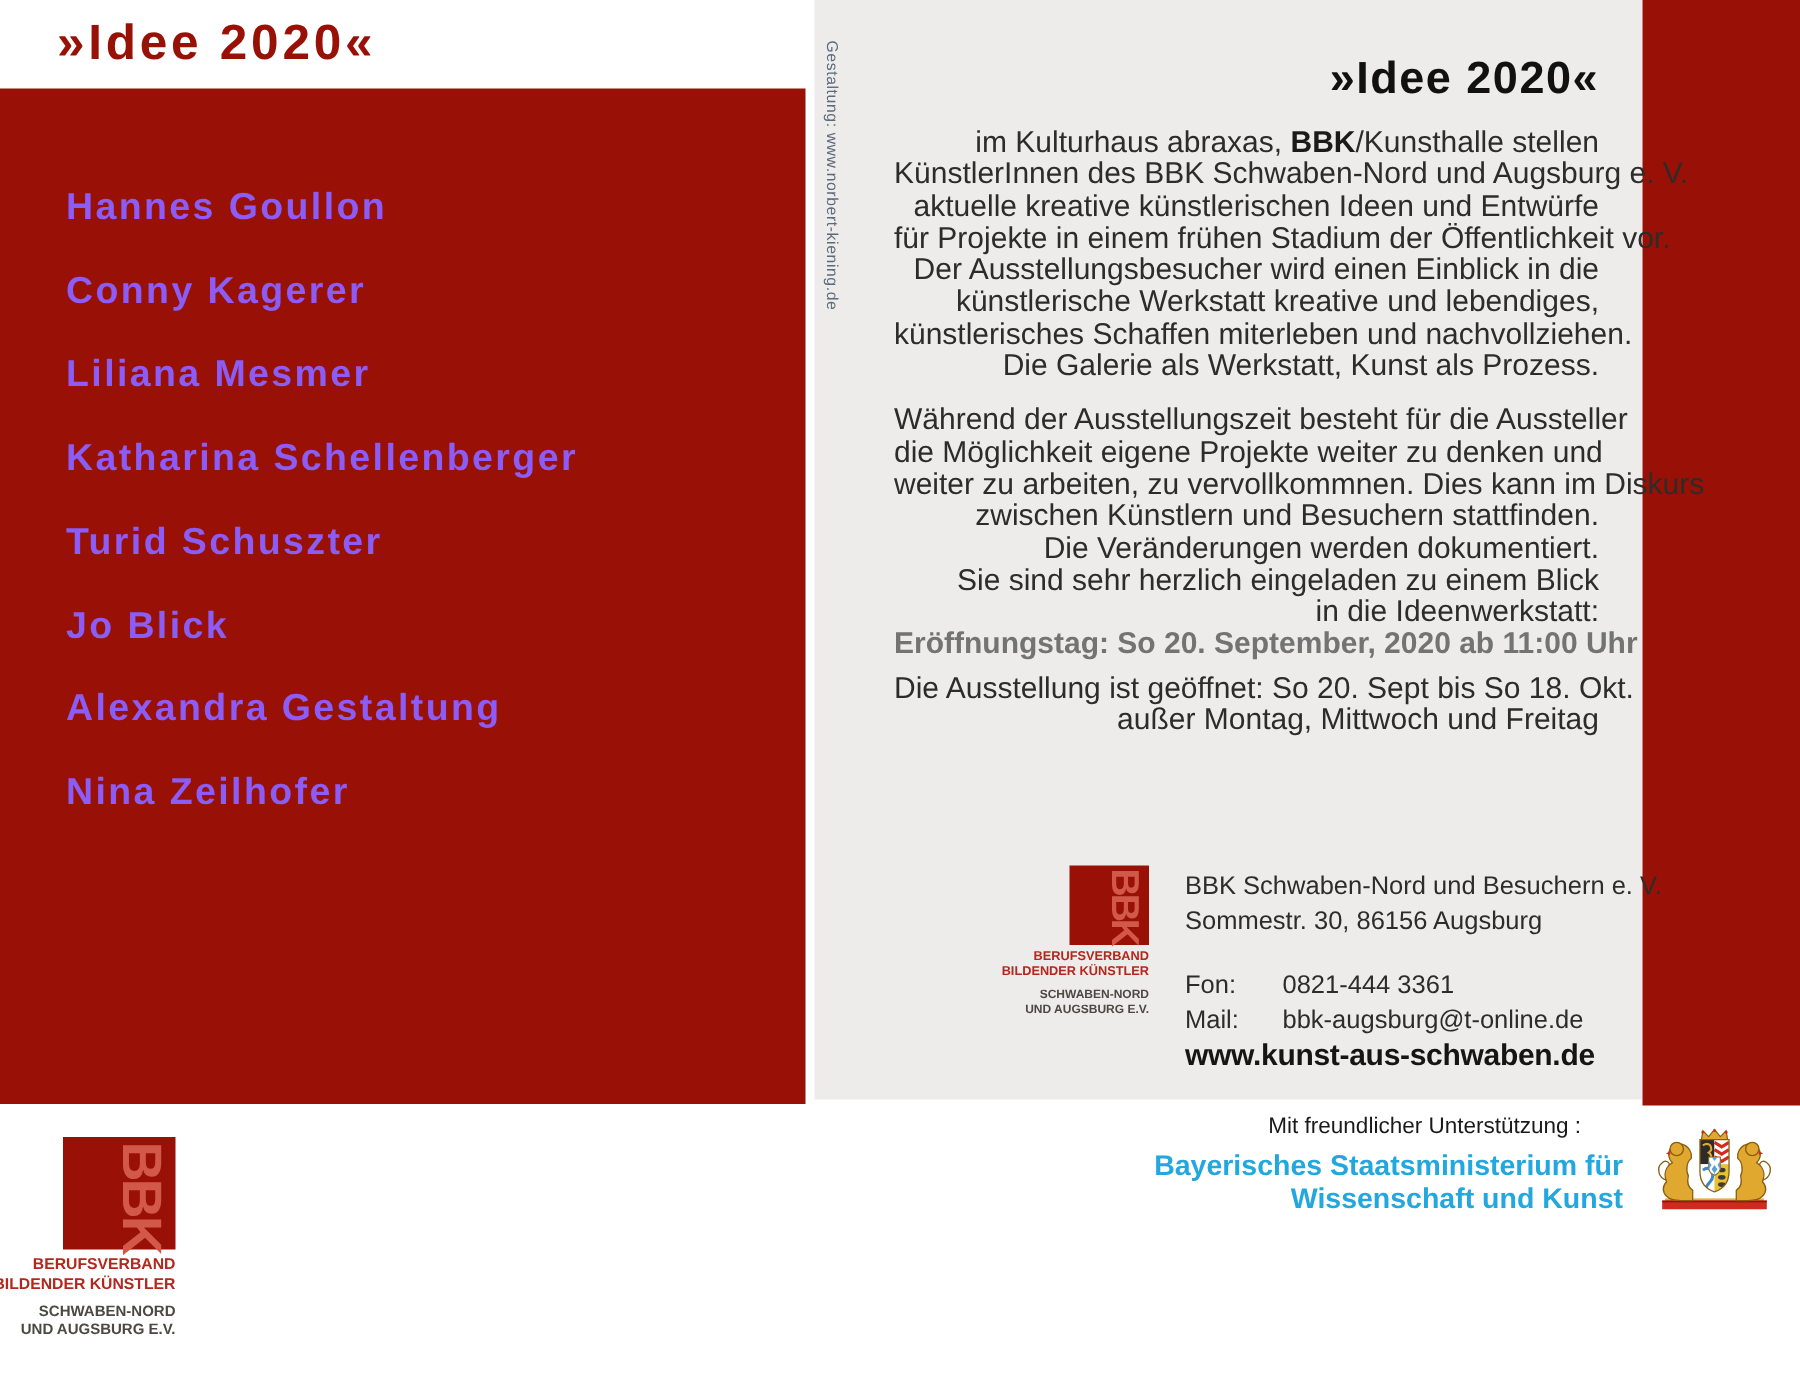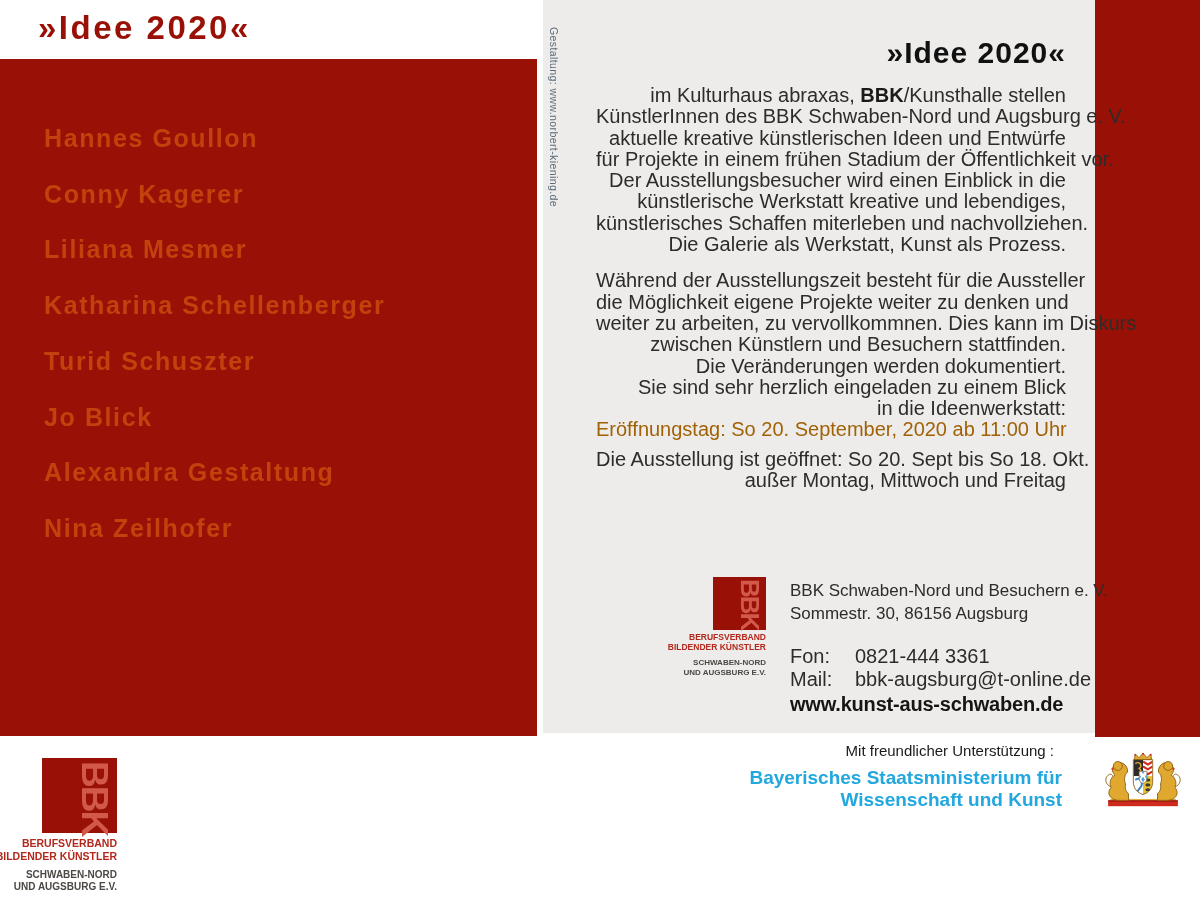--- a/index.html
+++ b/index.html
@@ -5,37 +5,37 @@
   html,body{margin:0;padding:0;background:#fff;}
   .page{position:relative;width:1200px;height:919px;background:#ffffff;overflow:hidden;
         font-family:"Liberation Sans", sans-serif;}
 
   
   .left-header{position:absolute;left:0;top:0;width:537px;height:59px;background:#ffffff;}
   .left-title{position:absolute;left:38px;top:9px;font-size:33px;font-weight:bold;
               letter-spacing:2.5px;color:#991106;white-space:nowrap;}
   .left-panel{position:absolute;left:0;top:59px;width:537px;height:677px;background:#991106;}
   .artists{position:absolute;left:44px;top:111px;line-height:55.7px;}
-  .artist{font-size:25px;font-weight:bold;color:#c2410c;letter-spacing:1.6px;white-space:nowrap;}
+  .artist{font-size:25px;font-weight:bold;color:#8b5cf6;letter-spacing:1.6px;white-space:nowrap;}
 
   
   .gray-panel{position:absolute;left:543px;top:0;width:552px;height:733px;background:#edecea;}
   .credit-vertical{position:absolute;left:548px;top:27px;writing-mode:vertical-rl;
                    font-size:10.5px;color:#5b6b7b;letter-spacing:0.4px;white-space:nowrap;}
 
   .right-content{position:absolute;left:596px;top:0;width:470px;text-align:right;color:#2e2c29;}
   .right-title{margin-top:36px;font-size:30px;line-height:34px;font-weight:bold;color:#111111;
                letter-spacing:1px;}
   .tline{font-size:20px;line-height:21.3px;white-space:nowrap;}
   .para1{margin-top:15px;}
   .para2{margin-top:15px;}
   .invite{margin-top:0;}
   .opening{margin-top:8px;}
   .bold-inline{font-weight:bold;color:#1c1a17;}
-  .tline.bold{font-weight:normal;color:#a16207;}
+  .tline.bold{font-weight:bold;color:#737373;}
 
   
   .right-strip{position:absolute;left:1095px;top:0;width:105px;height:737px;background:#991106;}
 
   
   .bbk-square{position:relative;background:#991106;}
   .bbk-vert{position:absolute;writing-mode:vertical-rl;font-weight:bold;color:#d2594a;
             letter-spacing:-2px;line-height:1;}
   .logo-labels{position:absolute;right:0;text-align:right;white-space:nowrap;}
   .lab-red{color:#b3271c;font-weight:bold;}
@@ -53,30 +53,30 @@
   .logo-big .bbk-square{width:75px;height:75px;}
   .logo-big .bbk-vert{font-size:37px;right:4px;top:3px;}
   .logo-big .logo-labels{top:79px;width:170px;}
   .logo-big .lab-red{font-size:10.5px;line-height:12.5px;}
   .logo-big .lab-dark{font-size:10px;line-height:12px;}
   .logo-big .gap{height:7px;}
 
   
   .contact-text{position:absolute;left:790px;top:579px;font-size:17px;line-height:23px;
                 color:#2e2c29;white-space:nowrap;}
-  .contact-rows{position:absolute;left:790px;top:645px;font-size:20px;line-height:23px;
+  .contact-rows{position:absolute;left:790px;top:645px;font-size:17px;line-height:23px;
                 color:#2e2c29;white-space:nowrap;}
   .c-label{display:inline-block;width:65px;}
   .website{position:absolute;left:790px;top:693px;font-size:20px;font-weight:bold;
            color:#171513;letter-spacing:-0.2px;white-space:nowrap;}
 
   
   .support-label{position:absolute;left:672px;top:742px;width:382px;text-align:right;
                  font-size:15px;color:#1a1a1a;white-space:nowrap;}
-  .ministry{position:absolute;left:680px;top:767px;width:382px;text-align:right;
+  .ministry{position:absolute;left:700px;top:767px;width:382px;text-align:right;
             font-size:19px;line-height:21.5px;font-weight:bold;color:#22a7de;white-space:nowrap;}
   .coat{position:absolute;left:1098px;top:750px;width:90px;height:62px;}
 </style>
 </head>
 <body>
 
 <div class="page">
 
   <div class="left-header">
     <div class="left-title">»Idee 2020«</div>

